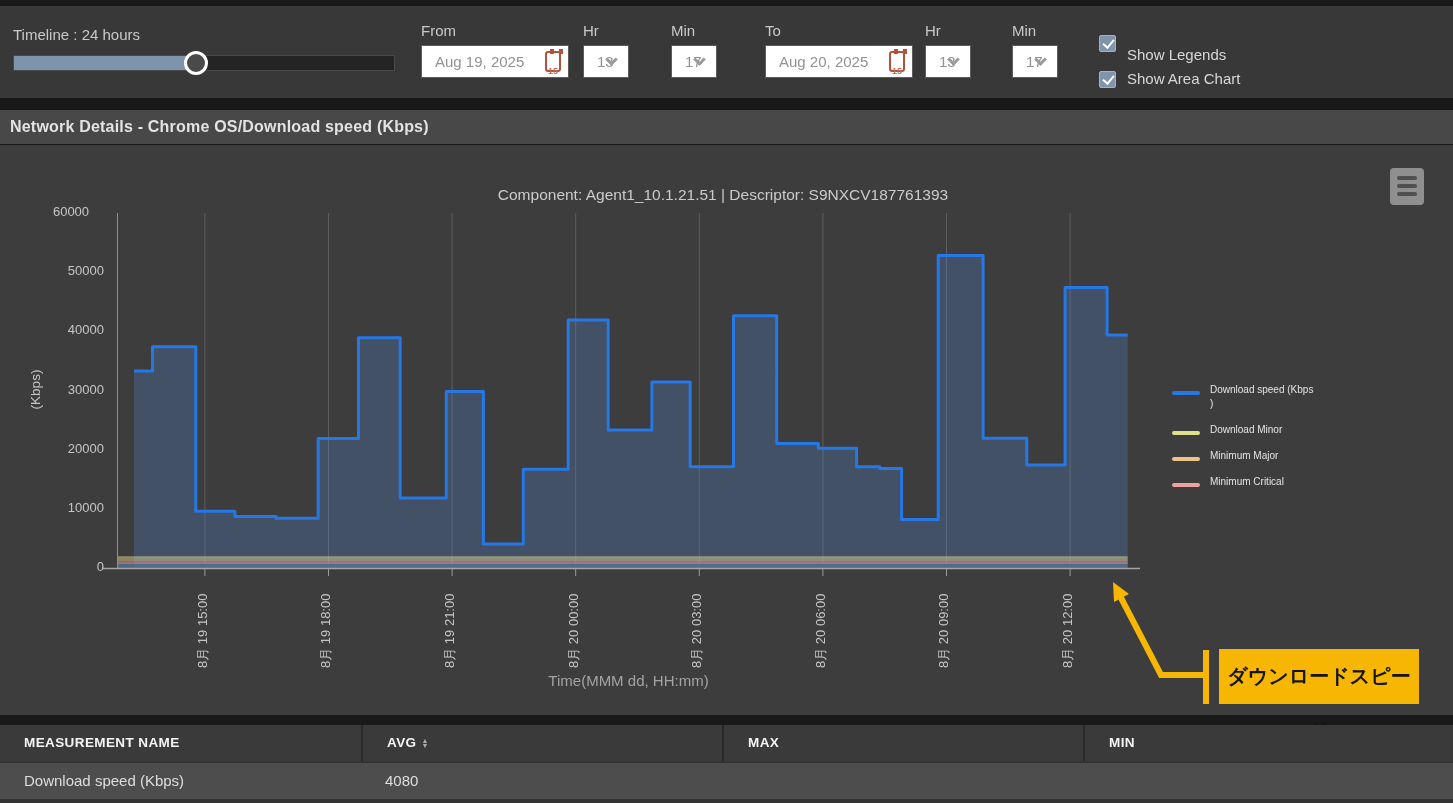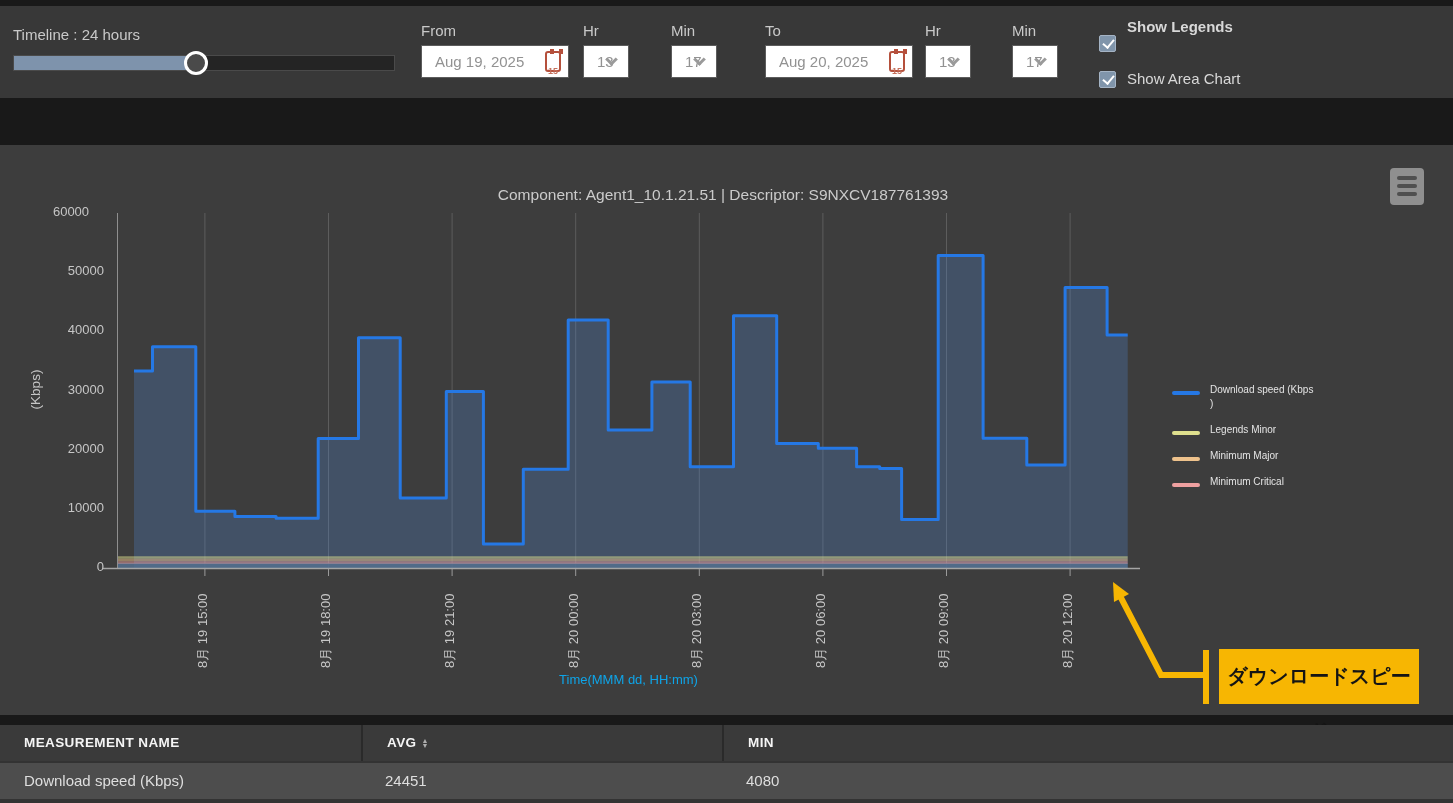--- a/index.html
+++ b/index.html
@@ -43,21 +43,21 @@
                  font-size:15.5px; color:#cbcbcb; }
   .menu-btn { position:absolute; right:29px; top:23px; width:34px; height:37px; background:#8f8f8f;
               border-radius:4px; cursor:pointer; padding:8px 7px; }
   .menu-btn span { display:block; width:20px; height:4px; background:#4f4f4f; border-radius:2px; margin-bottom:4px; }
   .ylab { position:absolute; left:-40px; top:237px; width:150px; text-align:center;
           transform:rotate(-90deg); font-size:13.5px; color:#c6c6c6; }
   .ytick { position:absolute; left:38px; width:66px; text-align:right; font-size:13px; color:#c6c6c6; }
   .xtick { position:absolute; white-space:nowrap; transform-origin:left top; transform:rotate(-90deg);
            font-size:13px; color:#c6c6c6; }
   .xlab { position:absolute; left:117px; top:527px; width:1023px; text-align:center;
-          font-size:13px; color:#0ea5e9; }
+          font-size:15px; color:#a3a3a3; }
   #chart-svg { position:absolute; left:117px; top:68px; overflow:visible; }
 
   .legend { position:absolute; left:1172px; top:238px; width:200px; }
   .lg-item { display:flex; align-items:flex-start; margin-bottom:12px; cursor:pointer; }
   .lg-swatch { flex:0 0 28px; height:4px; border-radius:2px; margin-top:8px; margin-right:10px; }
   .lg-label { font-size:10px; color:#e4e4e4; line-height:1.4; }
 
   #ann-svg { position:absolute; left:0; top:0; pointer-events:none; }
   .ann-box { position:absolute; left:1219px; top:504px; width:200px; height:55px; background:#f7b602;
              color:#141414; font-size:20px; font-weight:bold; text-align:center; line-height:55px; }
@@ -117,25 +117,28 @@
       <span class="chev"></span>
     </div>
 
     <div class="tb-label" style="left:1012px; top:16px;">Min</div>
     <div class="field sel-field" style="left:1012px;">
       <span>17</span>
       <span class="chev"></span>
     </div>
 
     <div class="checkbox" style="top:29px;"></div>
-    <div class="cb-label" style="top:12px;font-weight:bold;">Show Legends</div>
+    <div class="cb-label" style="top:40px;">Show Legends</div>
     <div class="checkbox" style="top:65px;"></div>
     <div class="cb-label" style="top:64px;">Show Area Chart</div>
   </div>
 
+  <div class="panel-header">
+    <div>Network Details - Chrome OS/Download speed (Kbps)</div>
+  </div>
 
   <div class="chart-panel">
     <div class="chart-title">Component: Agent1_10.1.21.51 | Descriptor: S9NXCV187761393</div>
     <div class="menu-btn">
       <span></span>
         <span></span>
         <span></span>
     </div>
     <div class="ylab">(Kbps)</div>
     <svg id="chart-svg" width="1023" height="370" viewBox="0 0 1023 370">
@@ -165,21 +168,21 @@
         <line x1="953.1" x2="953.1" y1="356" y2="363" stroke="#9a9a9a"></line>
       </svg>
     <div class="xlab">Time(MMM dd, HH:mm)</div>
     <div class="legend">
         <div class="lg-item">
           <span class="lg-swatch" style="background: rgb(37, 120, 229);"></span>
           <div class="lg-label">Download speed (Kbps<br>)</div>
         </div>
         <div class="lg-item">
           <span class="lg-swatch" style="background: rgb(223, 224, 142);"></span>
-          <div class="lg-label">Legends Minor</div>
+          <div class="lg-label">Download Minor</div>
         </div>
         <div class="lg-item">
           <span class="lg-swatch" style="background: rgb(238, 194, 140);"></span>
           <div class="lg-label">Minimum Major</div>
         </div>
         <div class="lg-item">
           <span class="lg-swatch" style="background: rgb(239, 160, 160);"></span>
           <div class="lg-label">Minimum Critical</div>
         </div>
       </div>
@@ -212,24 +215,26 @@
       <div class="t-cell c1">
         <span>MEASUREMENT NAME</span>
         </div>
       <div class="t-cell c2">
         <span>AVG</span>
         <span class="sort">
             <span>▲</span>
             <span>▼</span>
           </span>
         </div>
+      <div class="t-cell c3">
+        <span>MAX</span>
+        </div>
       <div class="t-cell c4">
         <span>MIN</span>
         </div>
     </div>
     <div class="t-row">
       <div class="t-cell c1">Download speed (Kbps)</div>
-      <div class="t-cell c2">24451</div>
       <div class="t-cell c4">4080</div>
     </div>
   </div>
 
 </div>
 
 </body></html>

